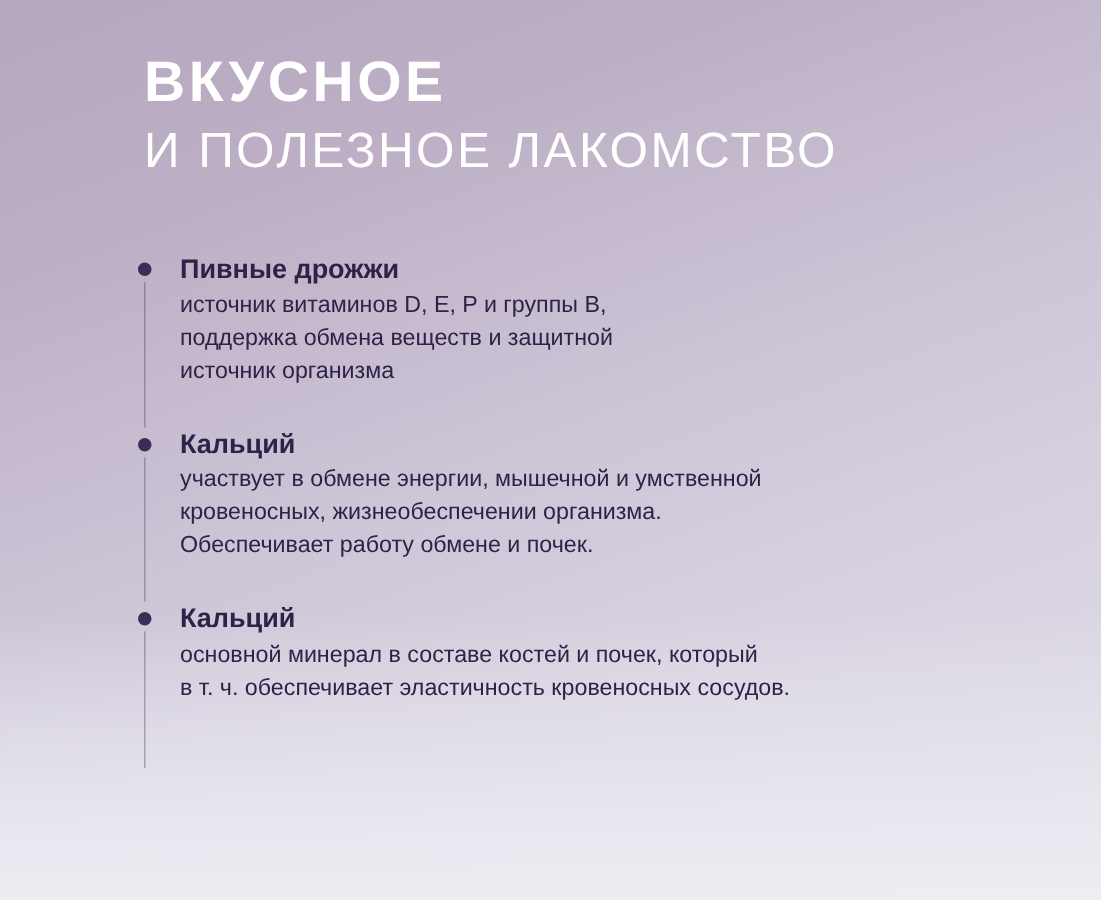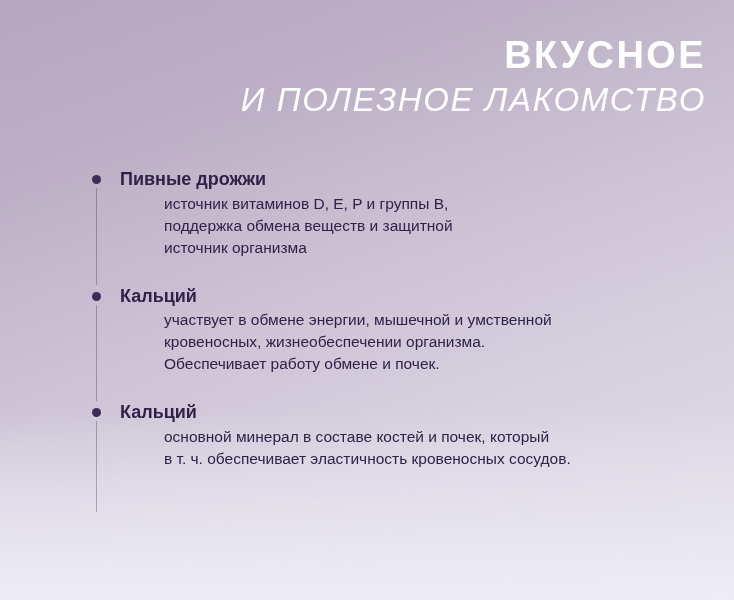--- a/index.html
+++ b/index.html
@@ -28,39 +28,37 @@
     height: 190px;
     background: linear-gradient(180deg, rgba(226,223,233,0) 0%, rgba(232,230,239,0.75) 55%, rgba(238,237,243,1) 100%);
     pointer-events: none;
   }
   .heading {
     position: absolute;
     top: 34px;
     left: 96px;
     right: 28px;
     z-index: 2;
-    text-align: right;
   }
   .heading-line1 {
     font-size: 38px;
     font-weight: bold;
     color: #ffffff;
     letter-spacing: 2.4px;
     line-height: 1.12;
     white-space: nowrap;
   }
   .heading-line2 {
     font-size: 33px;
     font-weight: normal;
     color: #ffffff;
     letter-spacing: 1.6px;
     line-height: 1.18;
     margin-top: 4px;
     white-space: nowrap;
-    font-style: italic;
   }
   .list {
     position: absolute;
     top: 168px;
     left: 92px;
     right: 48px;
     z-index: 2;
   }
   .item {
     position: relative;
@@ -100,21 +98,20 @@
   .item-desc {
     font-size: 15.5px;
     font-weight: normal;
     color: #2f2248;
     line-height: 1.42;
     max-width: 480px;
   }
   .item-desc .l {
     display: block;
     white-space: nowrap;
-    margin-left: 44px;
   }
 </style>
 </head>
 <body>
 
 <div class="poster">
 
   <div class="heading">
     <div class="heading-line1">ВКУСНОЕ</div>
     <div class="heading-line2">И ПОЛЕЗНОЕ ЛАКОМСТВО</div>

